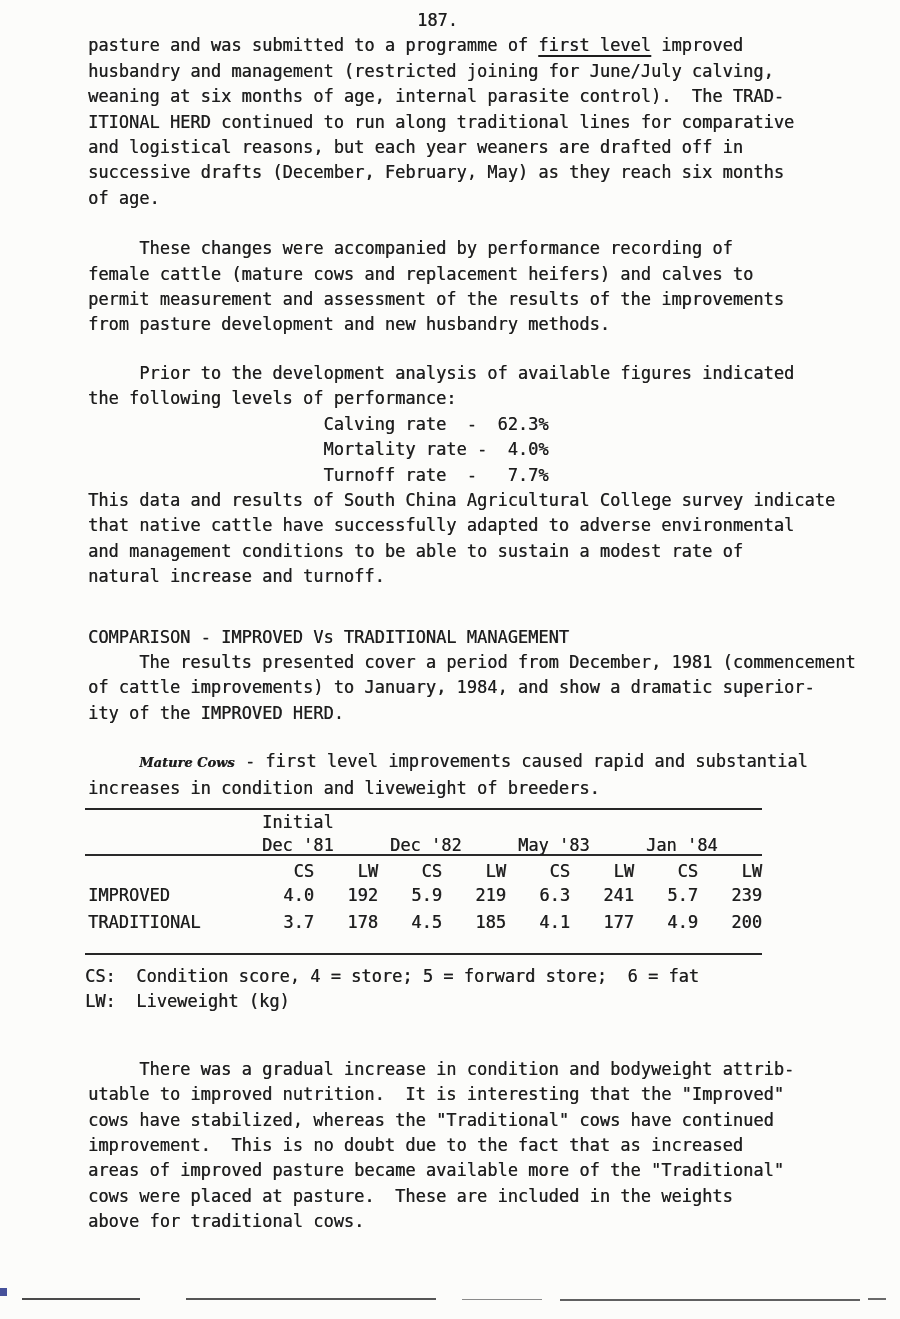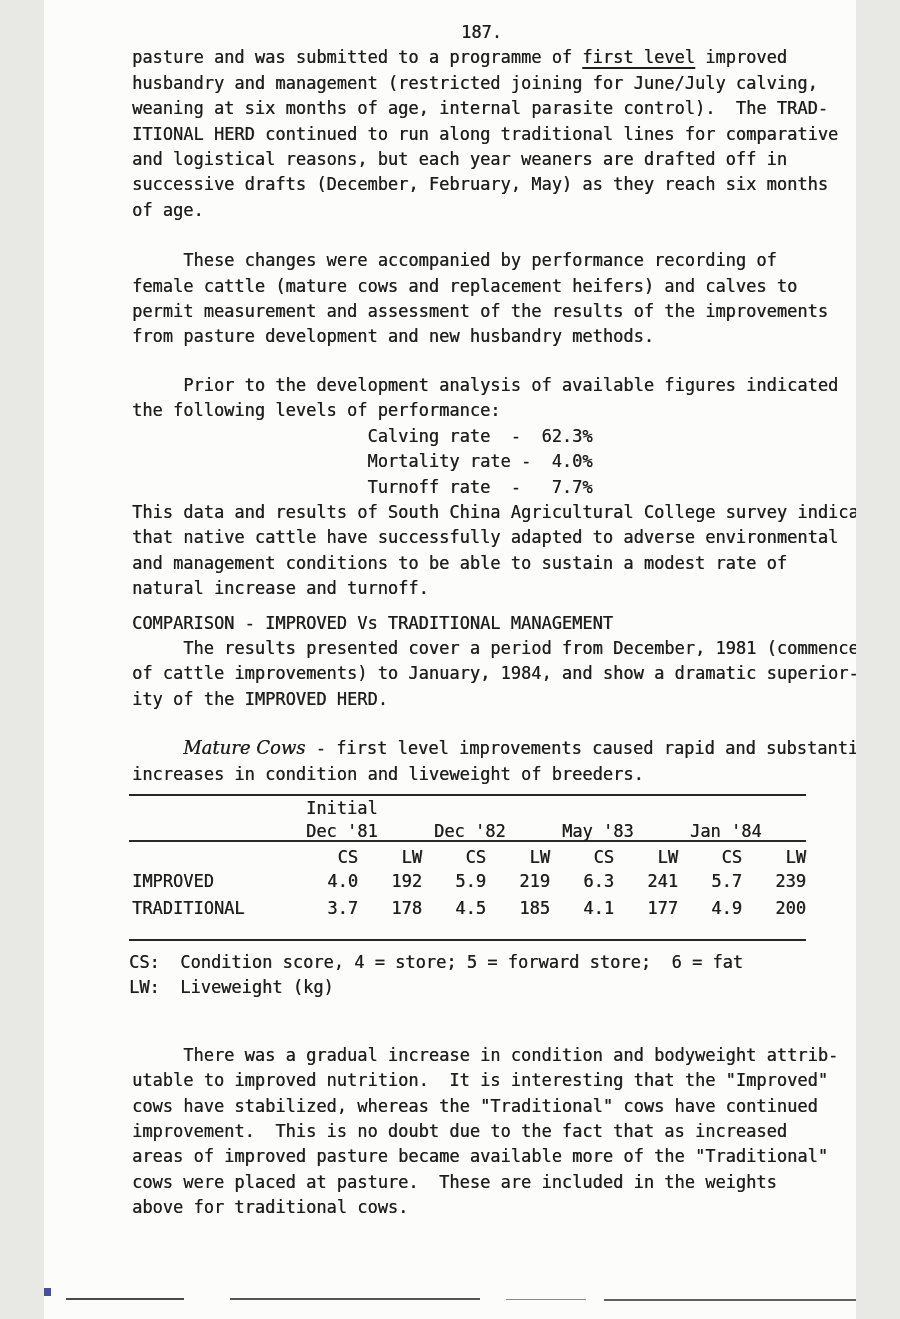--- a/index.html
+++ b/index.html
@@ -1,40 +1,40 @@
 <!DOCTYPE html>
 <html><head>
 <meta charset="utf-8">
 <style>
   html,body{margin:0;padding:0;background:#e8e8e4;}
   .page{
     position:relative;
-    width:812px;height:1319px;
+    width:900px;height:1319px;
     margin:0 auto;
     background:#fcfcfa;
     overflow:hidden;
     font-family:"DejaVu Sans Mono","Liberation Mono",monospace;
     font-size:17px;
     line-height:25.4px;
     color:#1d1d1d;
     text-shadow:0.4px 0 0 rgba(25,25,25,0.75);
-    padding-top:20px;
+    padding-top:8px;
     box-sizing:border-box;
   }
   .lines{white-space:pre;}
   .pageno{margin-left:417px;}
   .para{margin-left:88px;}
   .m-p2{margin-top:25px;}
   .m-b3{margin-top:23px;}
-  .m-h5{margin-top:9px;}
+  .m-h5{margin-top:35px;}
   .m-p6{margin-top:23px;}
   .m-p7{margin-top:42px;}
   .composed{white-space:pre;}
   .und{text-decoration:underline;text-underline-offset:4px;text-decoration-thickness:1.5px;}
-  .ital{font-family:"DejaVu Serif","Liberation Serif",serif;font-style:italic;font-size:18px;}
+  .ital{font-family:"DejaVu Serif","Liberation Serif",serif;font-style:italic;font-size:13px;font-weight:bold;}
   
   .ctable{margin:7px 0 8px 85px;width:677px;}
   .rule{height:0;border-top:2px solid #262626;}
   .rule.mid{border-top:2px solid #2a2a2a;}
   .grow{display:grid;grid-template-columns:165px repeat(4,128px);}
   .grow.r1{height:23px;}
   .grow.r2{height:21px;}
   .gcell{padding-left:12px;white-space:pre;}
   .gcell.lbl{padding-left:3px;}
   .srow{display:grid;grid-template-columns:165px repeat(8,64px);}

